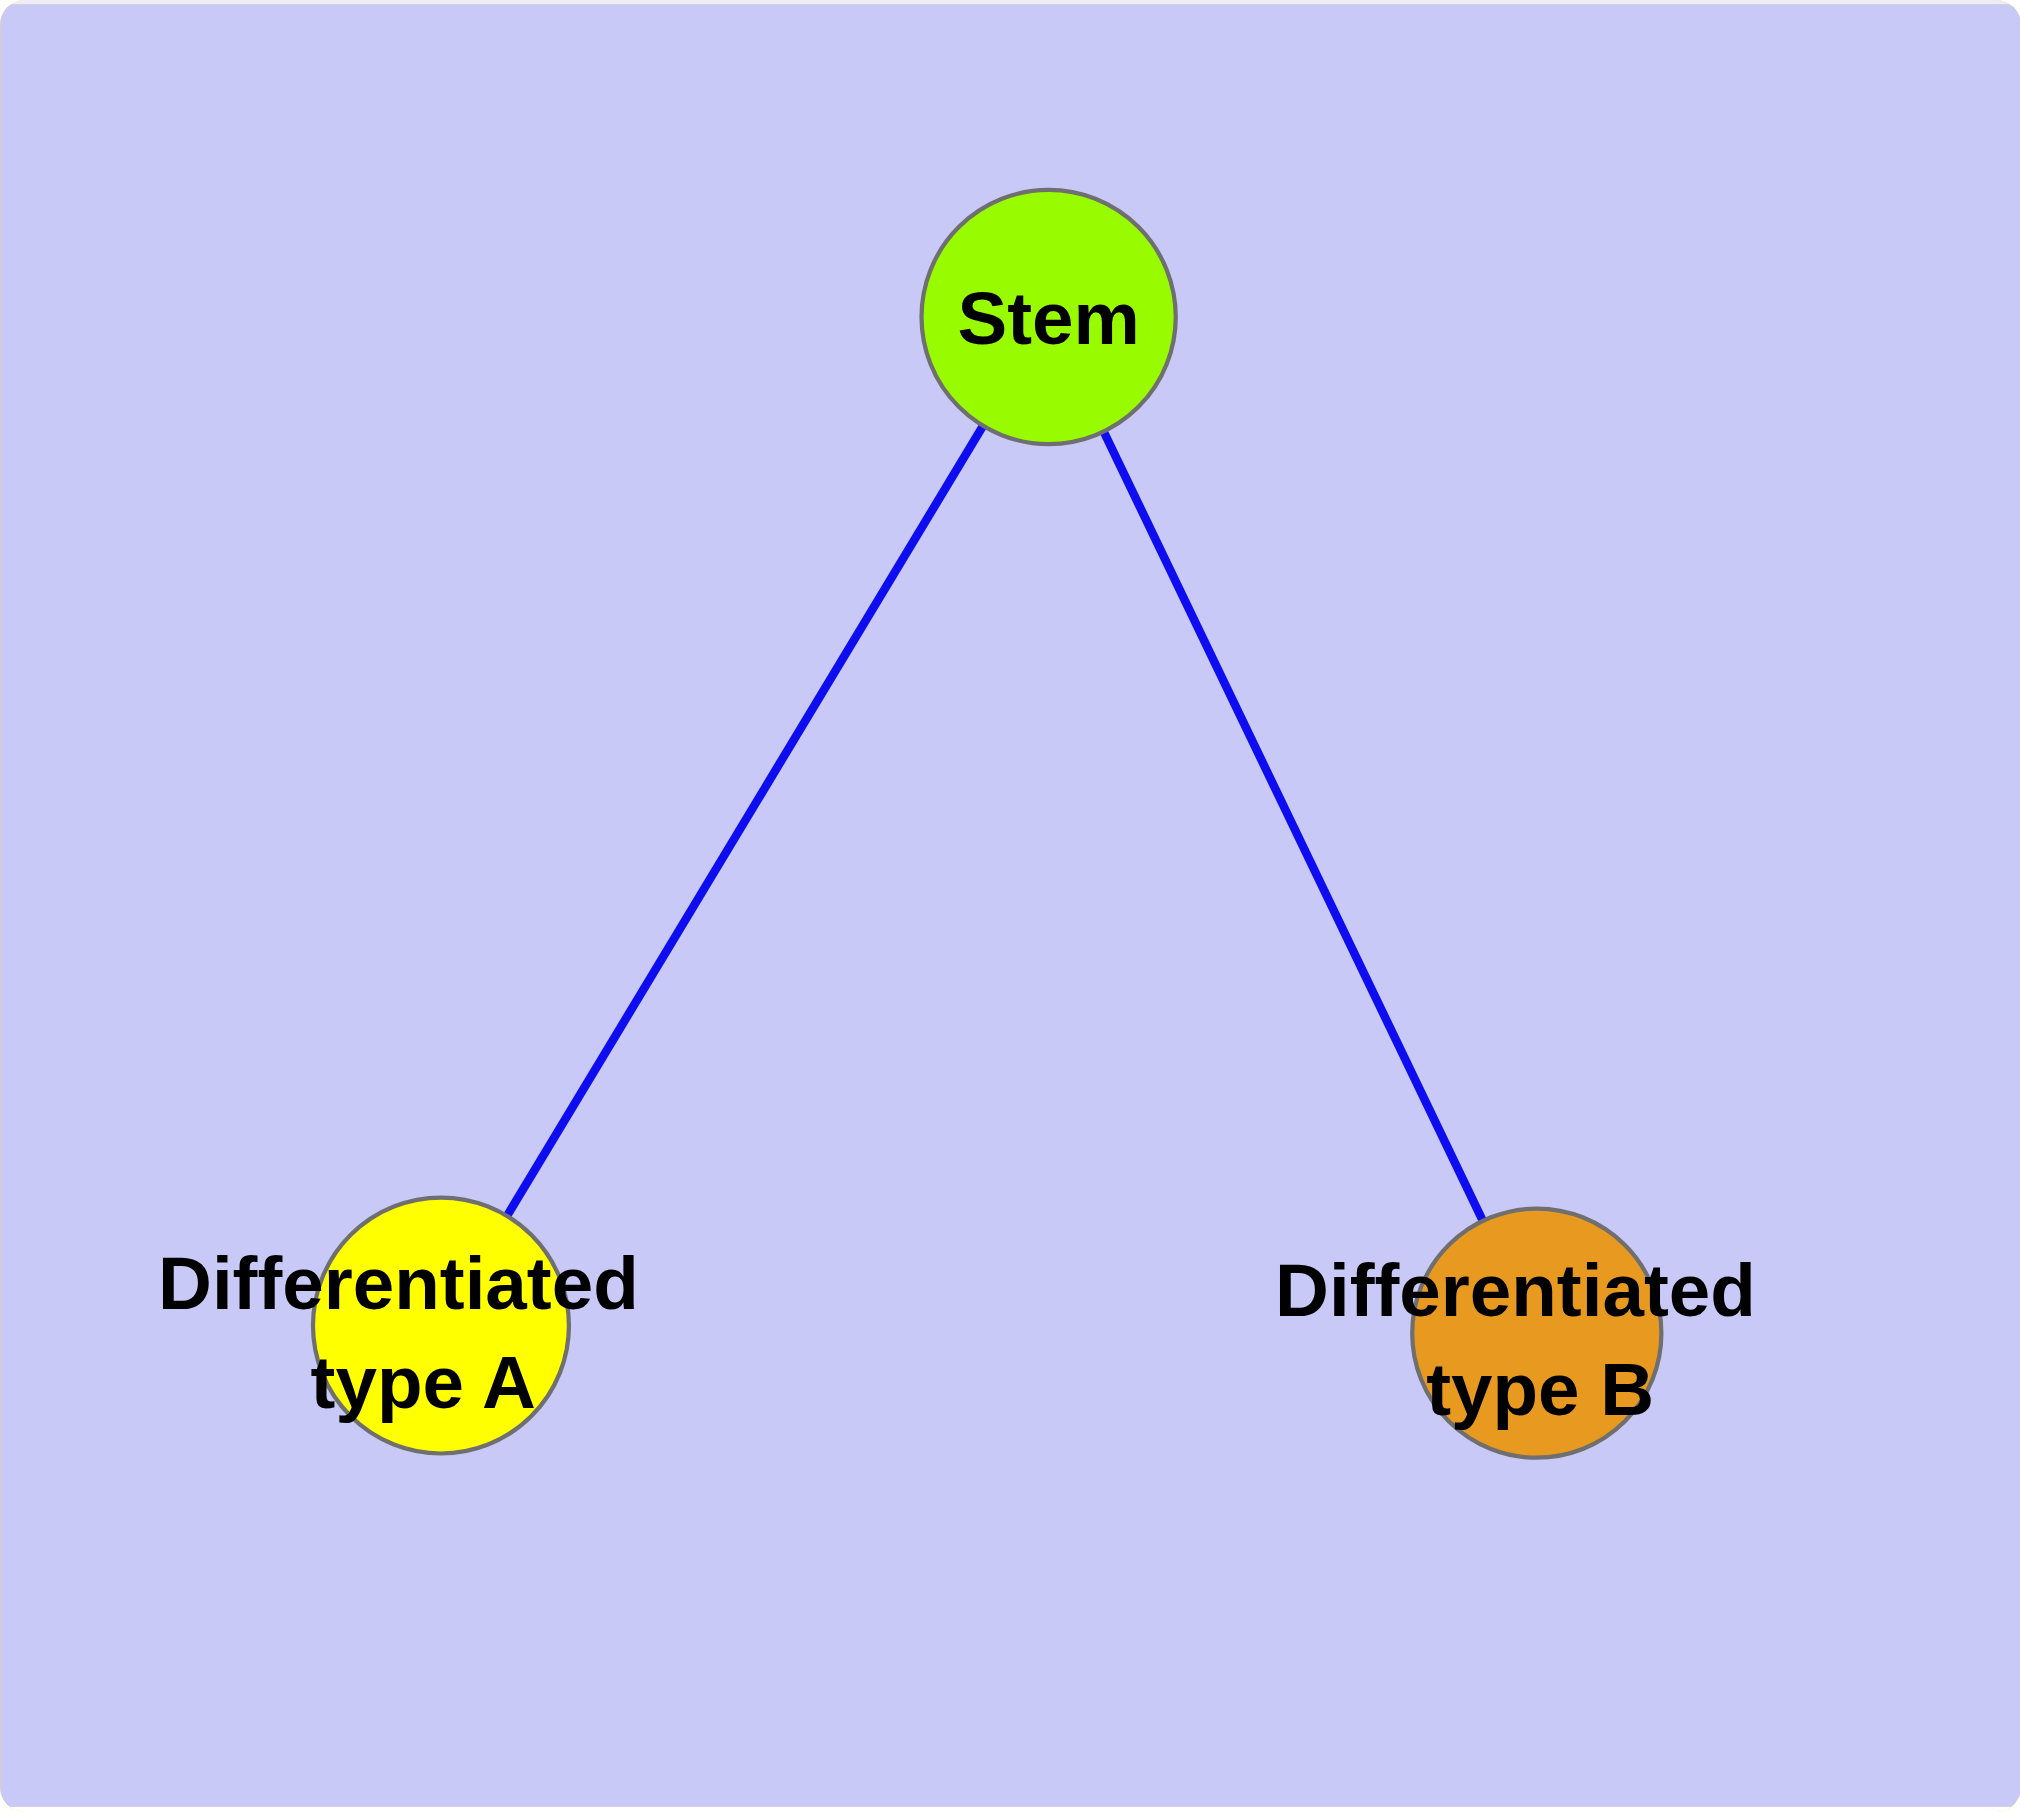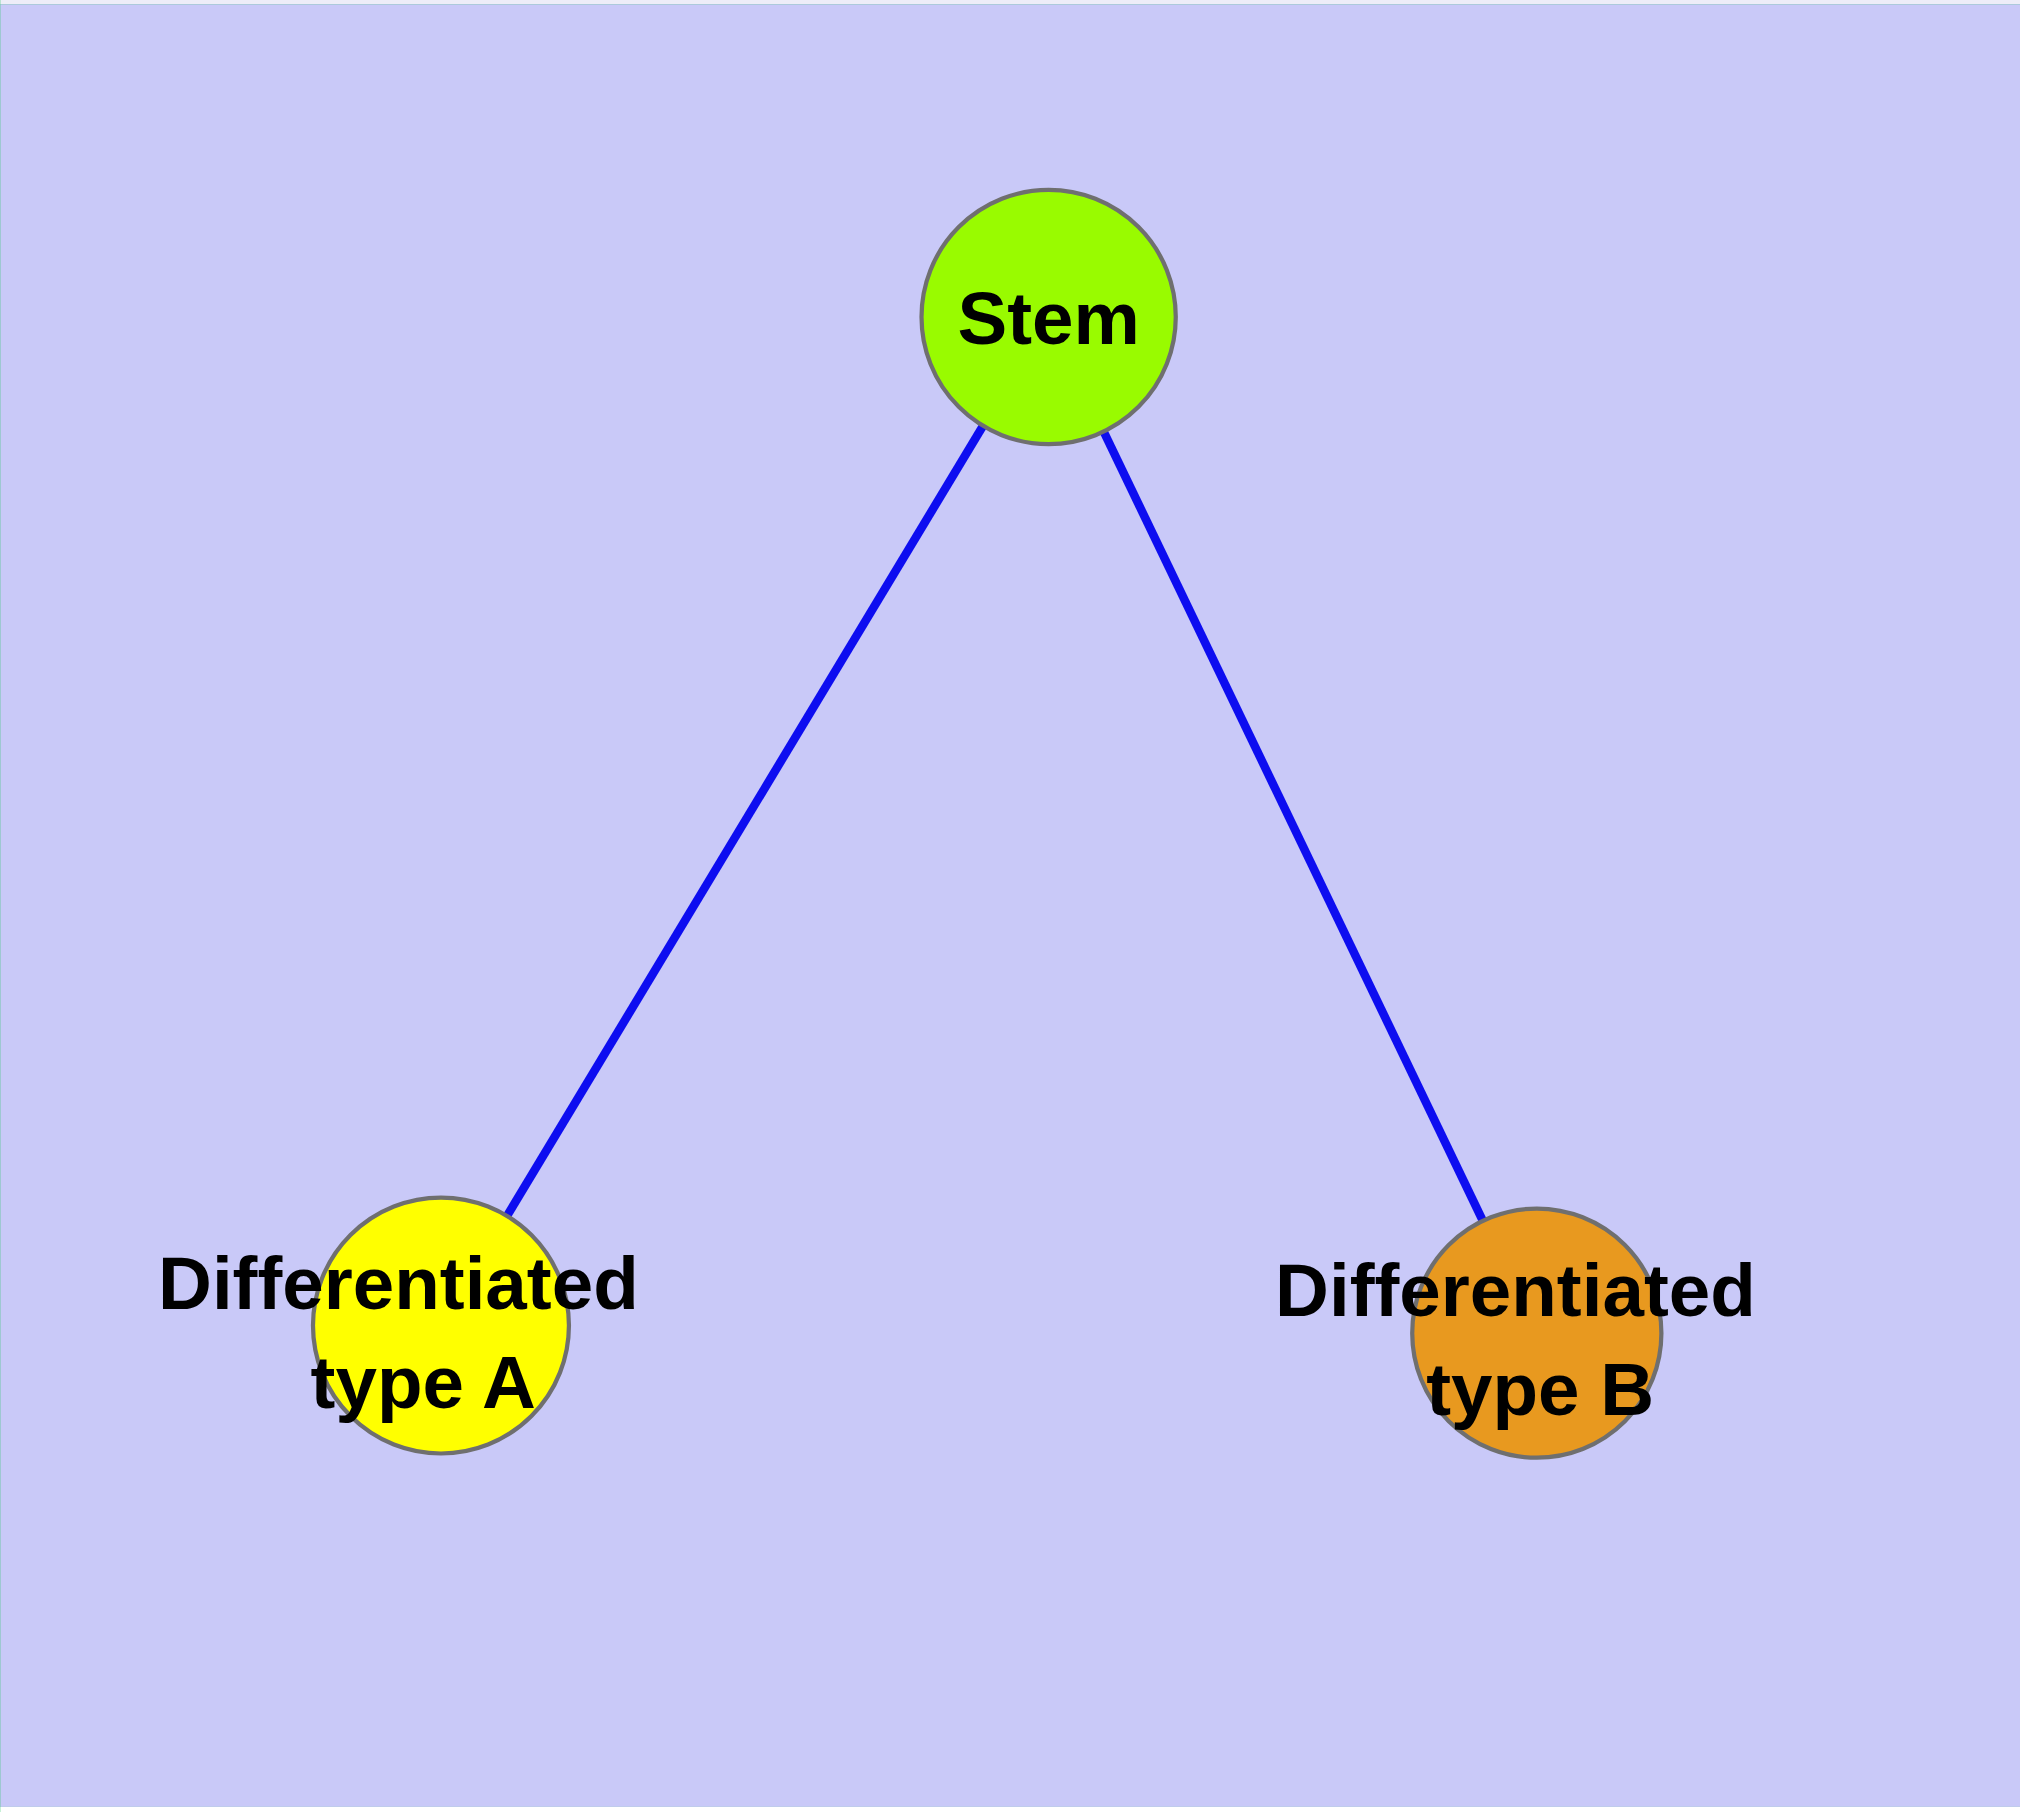--- a/index.html
+++ b/index.html
@@ -5,22 +5,23 @@
   html, body {
     margin: 0;
     padding: 0;
     background: #ffffff;
   }
   .stage {
     position: relative;
     width: 2021px;
     height: 1812px;
     overflow: hidden;
-    background: #22c55e;
+    background: #fde047;
     font-family: "Liberation Sans", sans-serif;
+    border-radius: 25px;
   }
   svg {
     display: block;
   }
   .edge {
     stroke-width: 10;
     stroke-linecap: butt;
   }
   .node-circle {
     stroke-width: 5;

